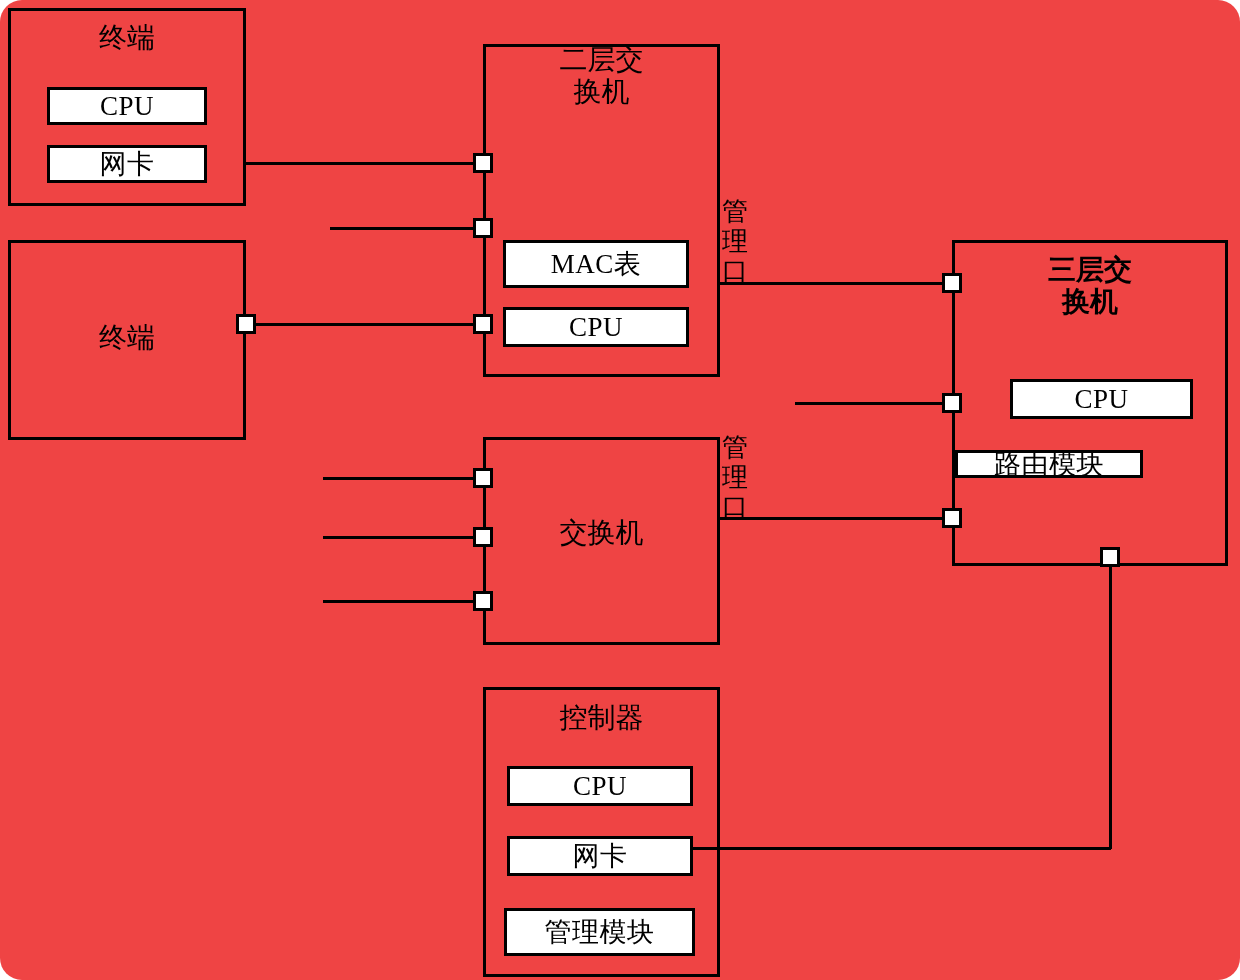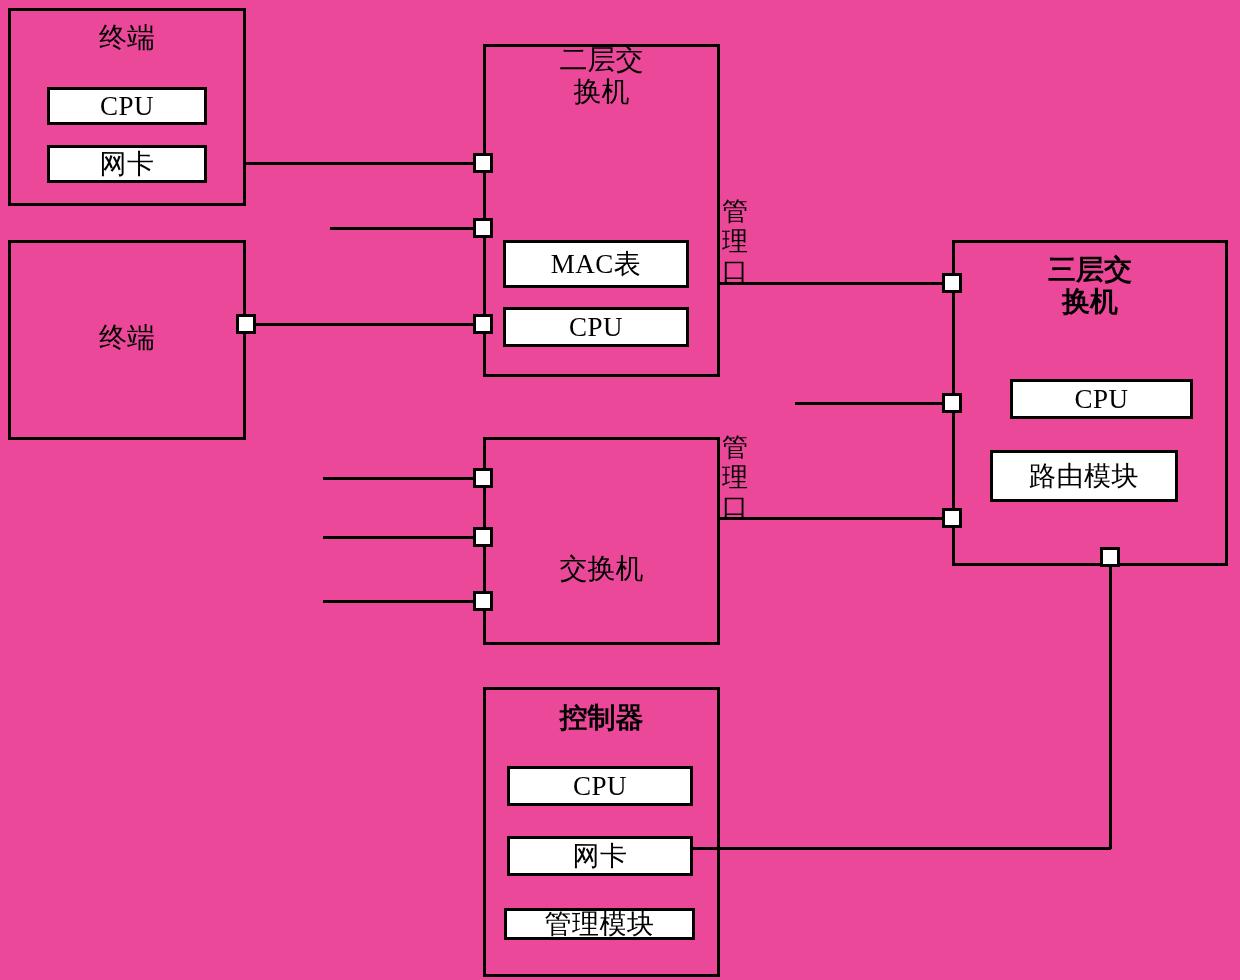--- a/index.html
+++ b/index.html
@@ -8,22 +8,23 @@
     background: #ffffff;
   }
   body {
     font-family: "Liberation Serif", "DejaVu Serif", serif;
     color: #000000;
   }
   #canvas {
     position: relative;
     width: 1240px;
     height: 980px;
-    background: #ec4899;
+    background: #ef4444;
     overflow: hidden;
+    border-radius: 22px;
   }
   
   .dev-box {
     position: absolute;
     box-sizing: border-box;
     border: 3px solid #000000;
     background: transparent;
   }
   
   .sub-box {
@@ -100,43 +101,43 @@
   <div class="sub-box" style="left:503px; top:240px; width:186px; height:48px;">MAC表</div>
   <div class="sub-box" style="left:503px; top:307px; width:186px; height:40px;">CPU</div>
   <div class="port" style="left:473px; top:153px;"></div>
   <div class="port" style="left:473px; top:218px;"></div>
   <div class="port" style="left:473px; top:314px;"></div>
   <div class="vlabel" style="left:722px; top:197px; width:36px;">管
 理
 口</div>
 
   <div class="dev-box" style="left:483px; top:437px; width:237px; height:208px;"></div>
-  <div class="dev-title" style="left:483px; top:517px; width:237px;margin-top:36px;">交换机</div>
+  <div class="dev-title" style="left:483px; top:517px; width:237px;">交换机</div>
   <div class="port" style="left:473px; top:468px;"></div>
   <div class="port" style="left:473px; top:527px;"></div>
   <div class="port" style="left:473px; top:591px;"></div>
   <div class="vlabel" style="left:722px; top:433px; width:36px;">管
 理
 口</div>
 
   <div class="dev-box" style="left:952px; top:240px; width:276px; height:326px;"></div>
   <div class="dev-title" style="left:952px; top:254px; width:276px;font-weight:bold;">三层交
 换机</div>
   <div class="sub-box" style="left:1010px; top:379px; width:183px; height:40px;">CPU</div>
-  <div class="sub-box" style="left:990px; top:450px; width:188px; height:52px;">路由模块</div>
+  <div class="sub-box" style="left:955px; top:450px; width:188px; height:28px;">路由模块</div>
   <div class="port" style="left:942px; top:273px;"></div>
   <div class="port" style="left:942px; top:393px;"></div>
   <div class="port" style="left:942px; top:508px;"></div>
   <div class="port" style="left:1100px; top:547px;"></div>
 
   <div class="dev-box" style="left:483px; top:687px; width:237px; height:290px;"></div>
-  <div class="dev-title" style="left:483px; top:702px; width:237px;font-weight:bold;">控制器</div>
+  <div class="dev-title" style="left:483px; top:702px; width:237px;">控制器</div>
   <div class="sub-box" style="left:507px; top:766px; width:186px; height:40px;">CPU</div>
   <div class="sub-box" style="left:507px; top:836px; width:186px; height:40px;">网卡</div>
-  <div class="sub-box" style="left:504px; top:908px; width:191px; height:32px;">管理模块</div>
+  <div class="sub-box" style="left:504px; top:908px; width:191px; height:48px;">管理模块</div>
 
   <div class="wire-h" style="left:246px; top:162px; width:237px;"></div>
 
   <div class="wire-h" style="left:330px; top:227px; width:153px;"></div>
 
   <div class="wire-h" style="left:246px; top:323px; width:237px;"></div>
 
   <div class="wire-h" style="left:720px; top:282px; width:232px;"></div>
 
   <div class="wire-h" style="left:795px; top:402px; width:157px;"></div>

